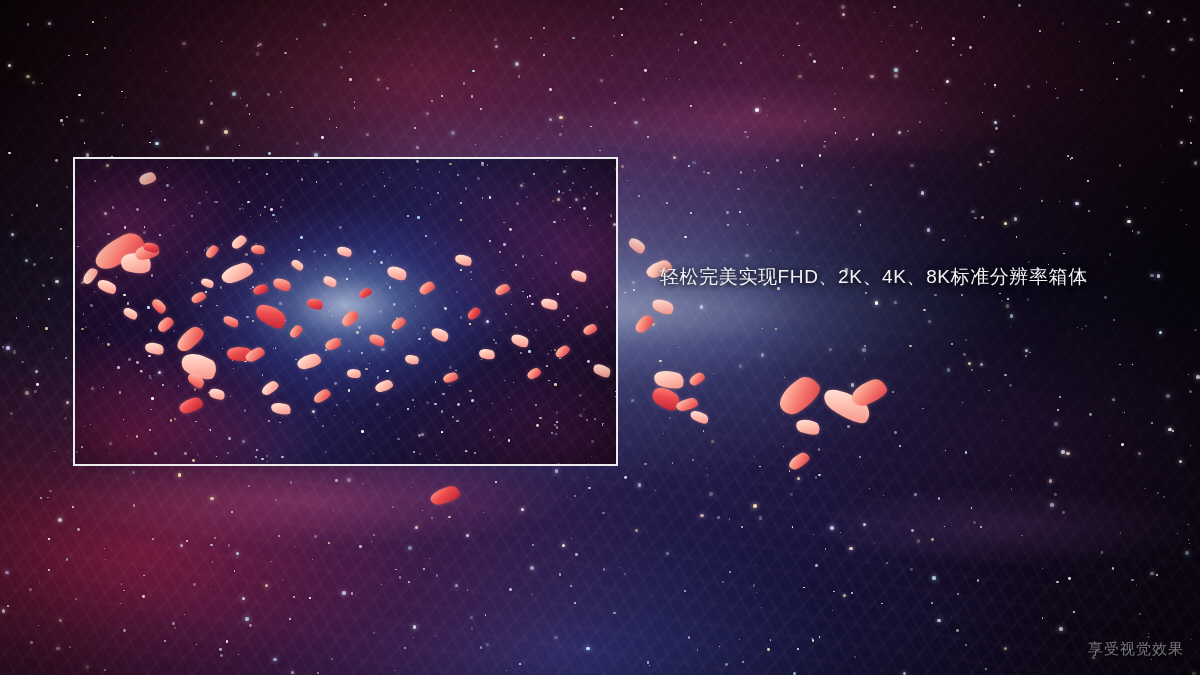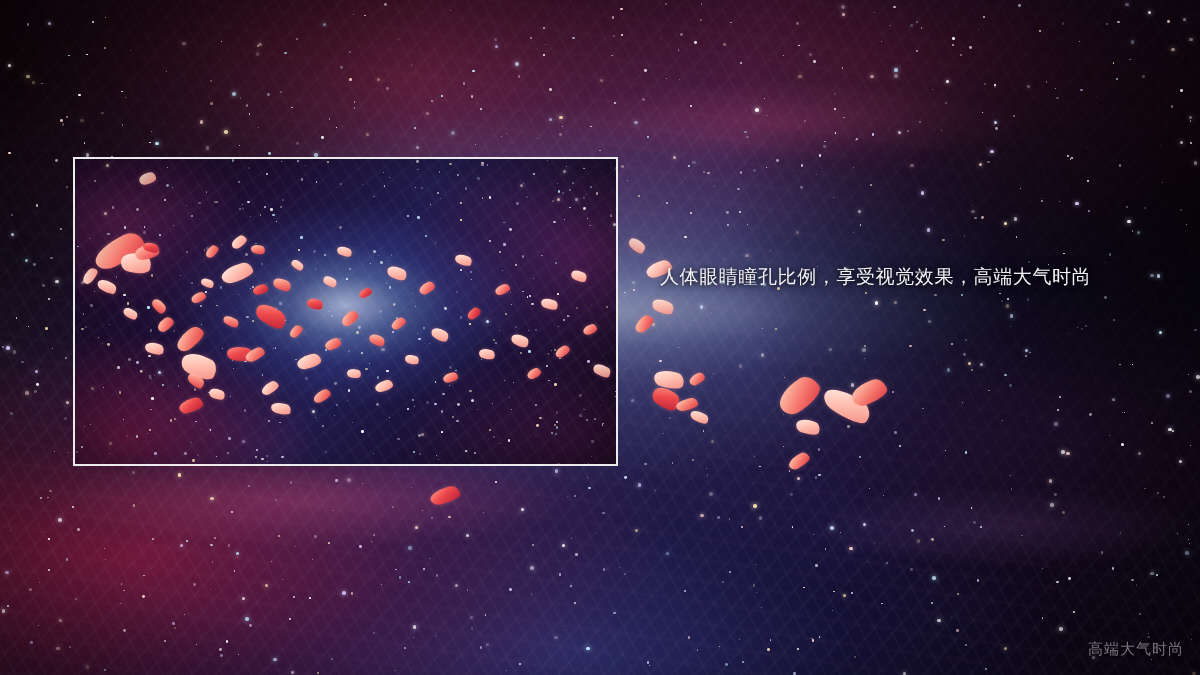--- a/index.html
+++ b/index.html
@@ -1529,18 +1529,18 @@
         <div class="petal " style="left:480px;top:188px;width:15px;height:9px;transform:rotate(-30deg);opacity:1;"></div>
         <div class="petal pale" style="left:496px;top:112px;width:16px;height:10px;transform:rotate(26deg);opacity:1;"></div>
         <div class="petal " style="left:508px;top:166px;width:14px;height:9px;transform:rotate(-18deg);opacity:1;"></div>
         <div class="petal pale" style="left:518px;top:206px;width:18px;height:11px;transform:rotate(30deg);opacity:1;"></div>
       </div>
     <div class="inner-neb inner-vig"></div>
   </div>
 
 
   <div id="body-text">
-    <div class="line">人体眼睛瞳孔比例，享受视觉效果，高端大气时尚</div>
+    <div class="line">轻松完美实现FHD、2K、4K、8K标准分辨率箱体</div>
   </div>
 
-  <div id="watermark">高端大气时尚</div>
+  <div id="watermark">享受视觉效果</div>
 
 </div>
 
 </body></html>

